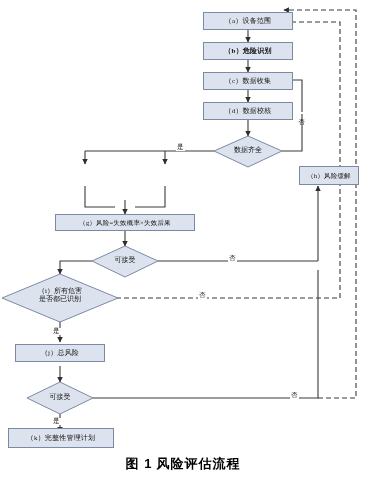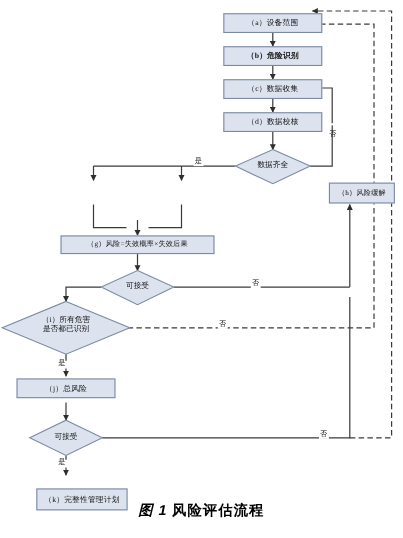--- a/index.html
+++ b/index.html
@@ -55,21 +55,21 @@
   #caption{
     position:absolute;
     left:0;top:455px;width:366px;
     text-align:center;
     font-family:"Liberation Sans","DejaVu Sans",sans-serif;
     font-weight:bold;
     font-size:13px;
     color:#000000;
     letter-spacing:1px;
   }
-  #caption .cap-num{margin-right:4px;font-style:italic;}
+  #caption .cap-num{margin-right:4px;}
 </style>
 </head>
 <body>
 
 <div id="figure">
 
   <svg id="flow" viewBox="0 0 366 450" xmlns="http://www.w3.org/2000/svg">
     <defs>
       <marker id="arrow" viewBox="0 0 10 10" refX="9" refY="5" markerWidth="5" markerHeight="5" orient="auto-start-reverse">
         <path d="M 0 0 L 10 5 L 0 10 z" fill="#2e2e2e"></path>
@@ -141,21 +141,21 @@
   <div class="node" style="left:203px;top:102px;width:90px;height:18px;">（d）数据校核</div>
 
 
 
   <div class="node" style="left:55px;top:214px;width:140px;height:17px;font-size:6.5px;">（g）风险=失效概率×失效后果</div>
 
   <div class="node" style="left:299px;top:166px;width:60px;height:19px;font-size:6.5px;">（h）风险缓解</div>
 
   <div class="node" style="left:15px;top:344px;width:90px;height:18px;">（j）总风险</div>
 
-  <div class="node" style="left:8px;top:444px;width:83px;height:20px;margin-left:25px;">（k）完整性管理计划</div>
+  <div class="node" style="left:8px;top:428px;width:106px;height:20px;">（k）完整性管理计划</div>
 
   <div class="diamond-label" style="left:214px;top:147px;width:68px;">数据齐全</div>
 
   <div class="diamond-label" style="left:92px;top:257px;width:66px;">可接受</div>
 
   <div class="diamond-label" style="left:10px;top:288px;width:100px;">（i）所有危害</div>
   <div class="diamond-label" style="left:10px;top:296px;width:100px;">是否都已识别</div>
 
   <div class="diamond-label" style="left:27px;top:394px;width:66px;">可接受</div>
 

